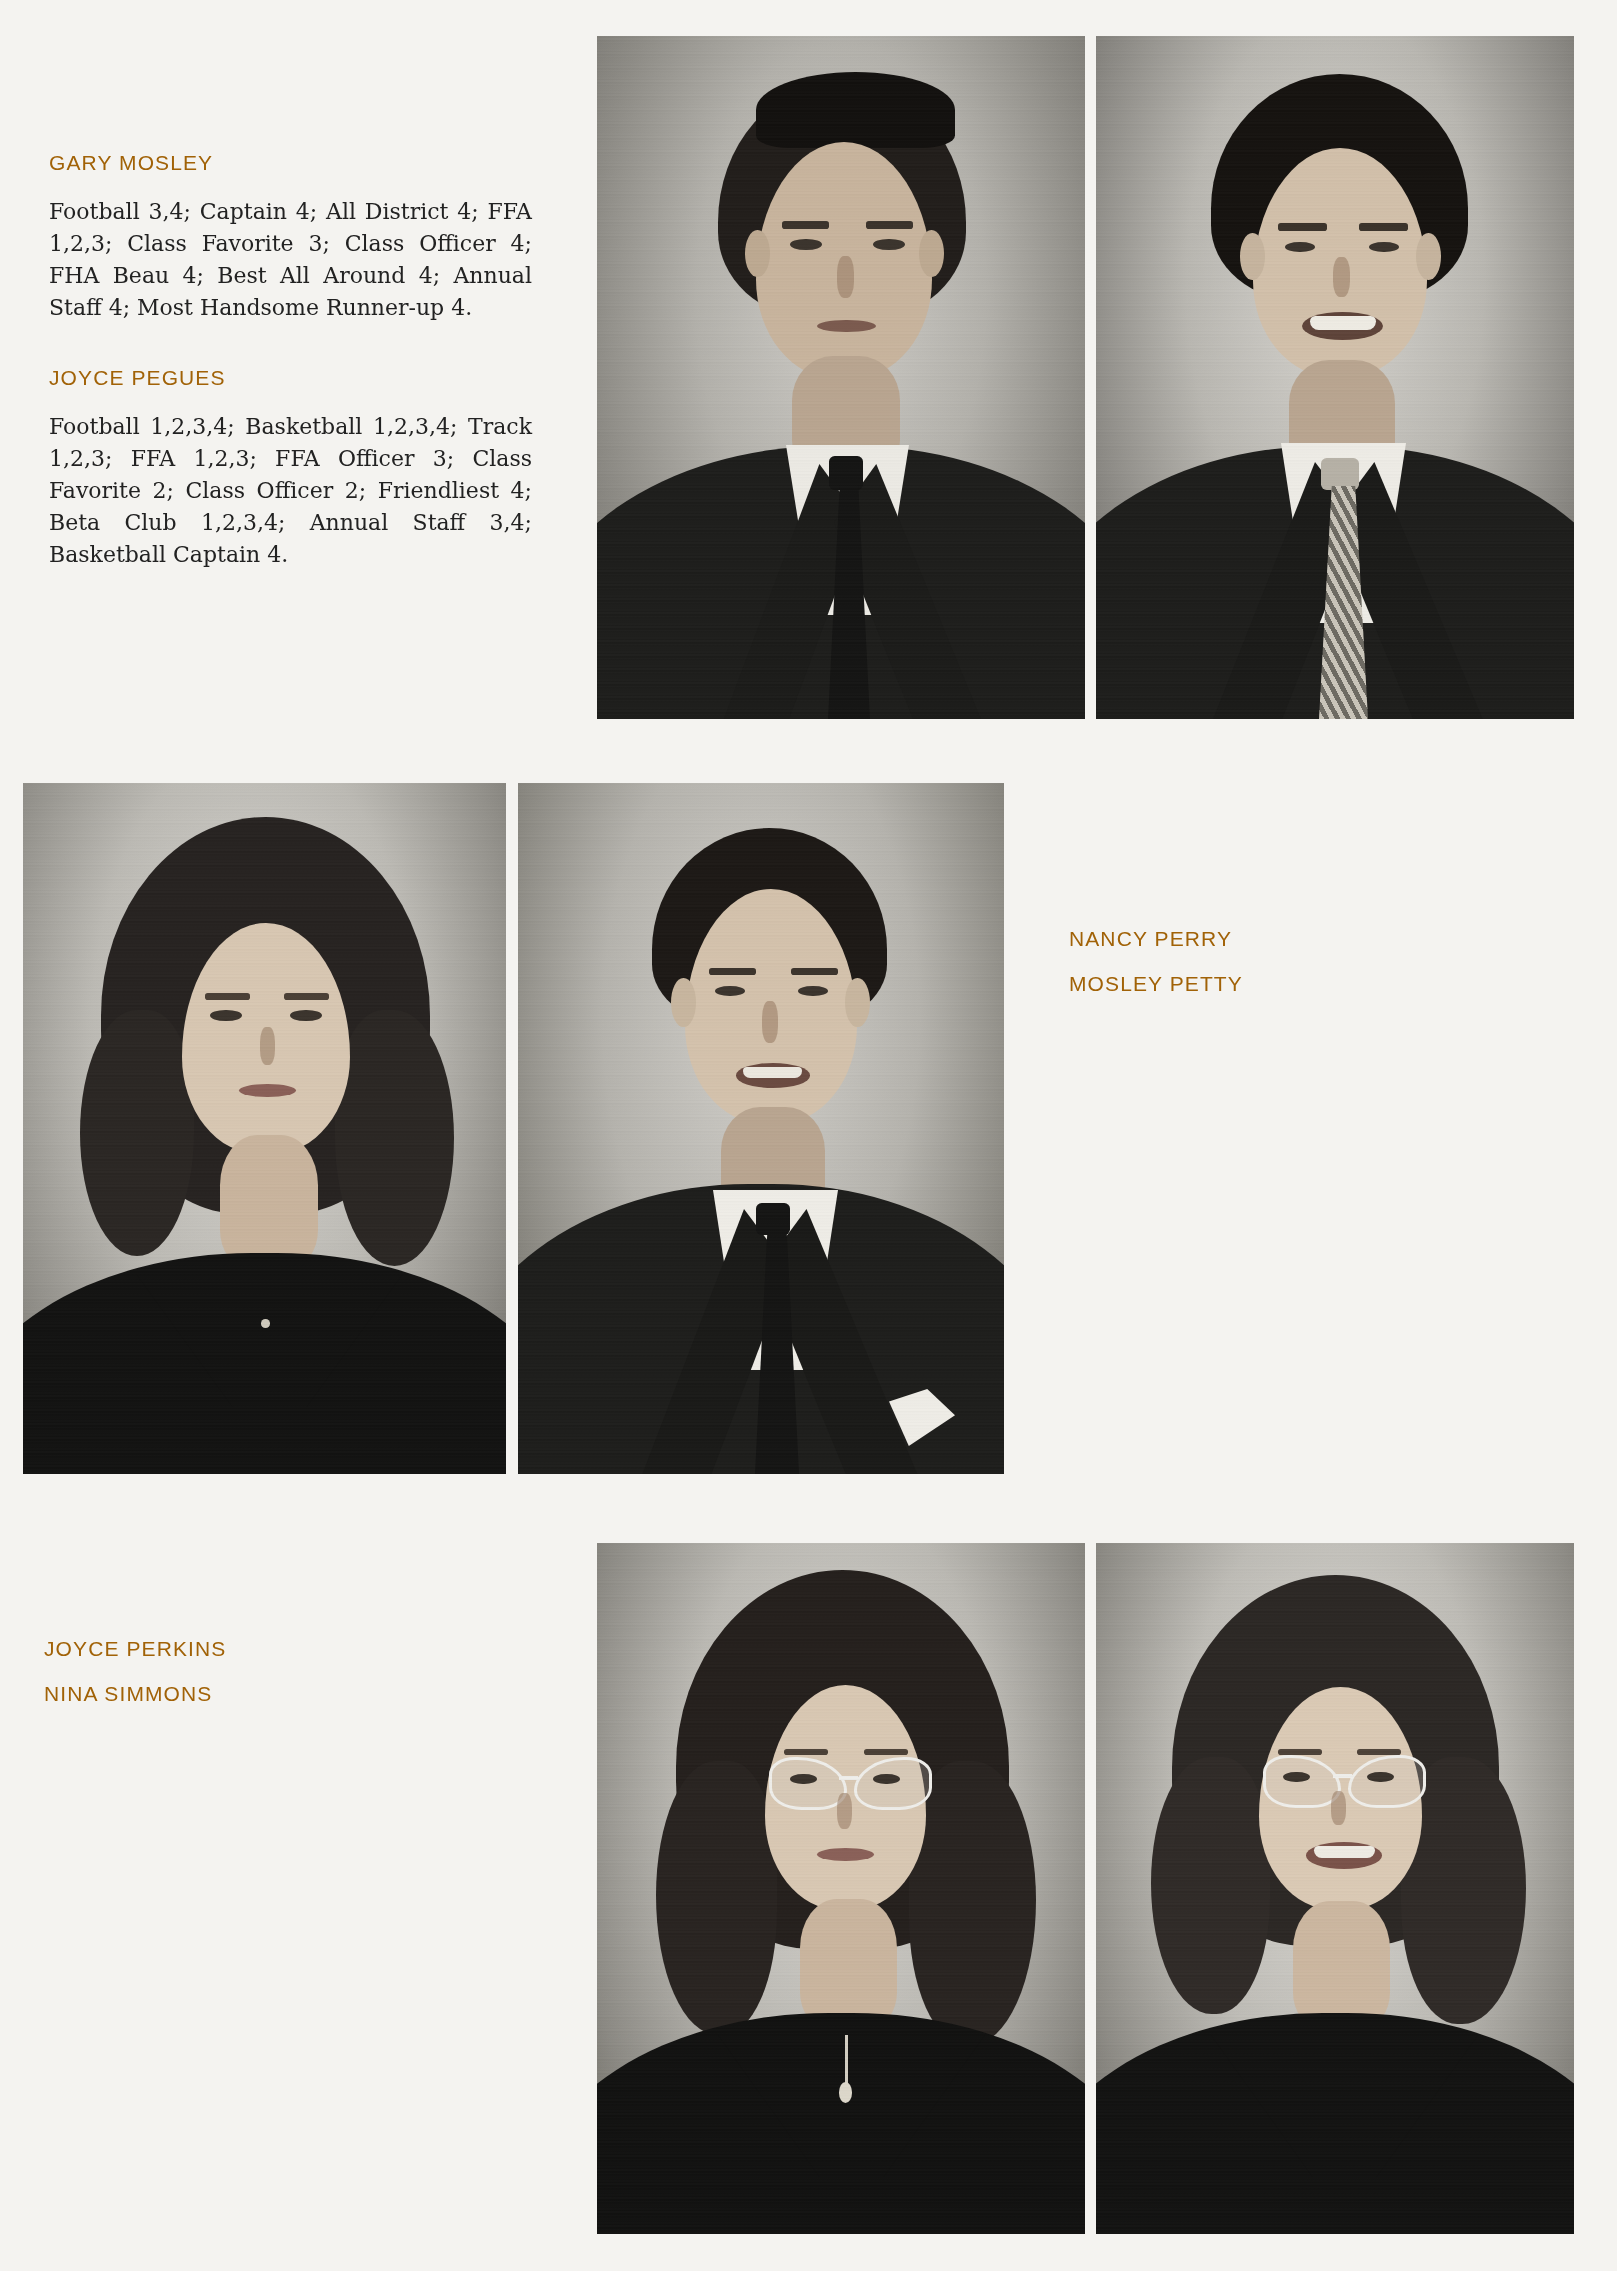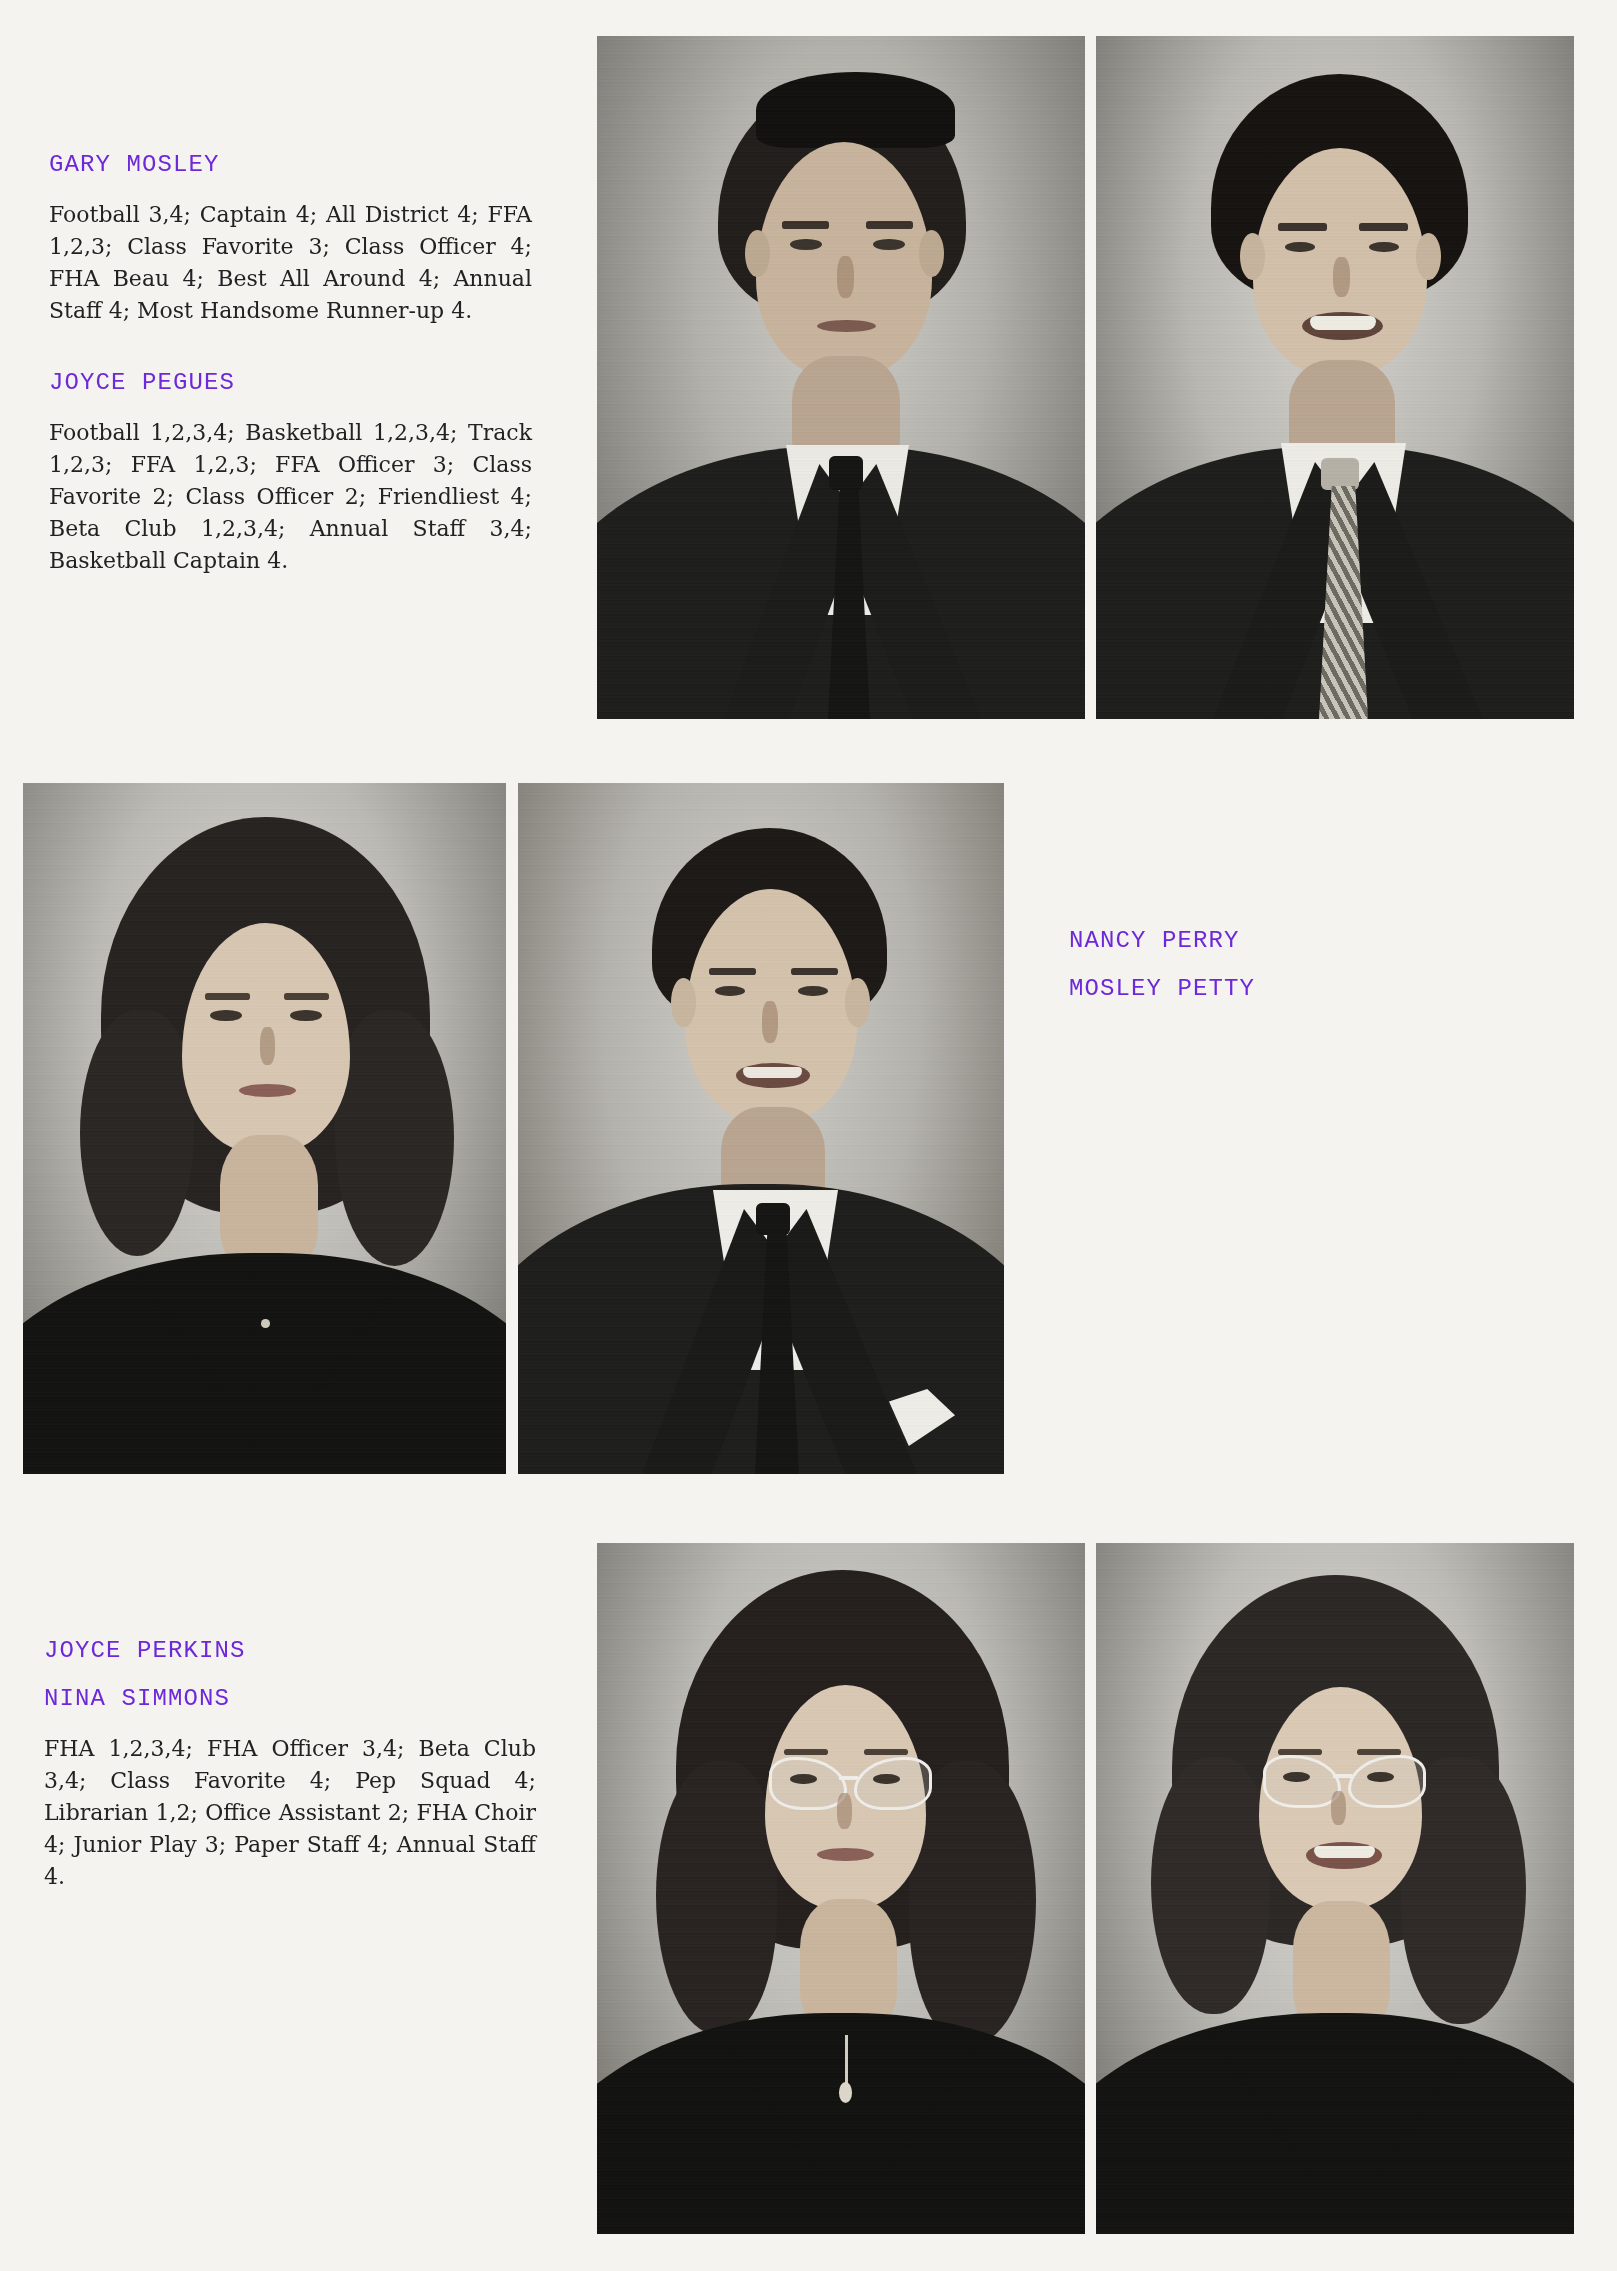--- a/index.html
+++ b/index.html
@@ -18,25 +18,25 @@
   .page {
     position: absolute;
     left: 0; top: 0;
     width: 1617px;
     height: 2271px;
     background: #f4f3f0;
   }
 
   
   .entry-name {
-    font-size: 24px;
+    font-size: 21px;
     letter-spacing: 1.1px;
-    color: #6d28d9;
+    color: #a16207;
     margin: 0 0 21px 0;
-    font-family: Liberation Mono, monospace;
+    font-family: Liberation Sans, sans-serif;
   }
   .entry-body {
     font-size: 22px;
     line-height: 32px;
     color: #222222;
     margin: 0 0 42px 0;
     text-align: justify;
     font-family: "DejaVu Serif", serif;
   }
   .entry-body:last-child { margin-bottom: 0; }
@@ -148,21 +148,20 @@
   </div>
 
   <div class="col-text" id="block-right-mid">
     <p class="entry-name">NANCY PERRY</p>
     <p class="entry-name">MOSLEY PETTY</p>
   </div>
 
   <div class="col-text" id="block-left-bot">
     <p class="entry-name">JOYCE PERKINS</p>
     <p class="entry-name">NINA SIMMONS</p>
-    <p class="entry-body">FHA 1,2,3,4; FHA Officer 3,4; Beta Club 3,4; Class Favorite 4; Pep Squad 4; Librarian 1,2; Office Assistant 2; FHA Choir 4; Junior Play 3; Paper Staff 4; Annual Staff 4.</p>
   </div>
 
   <div class="photo" style="left:597px; top:36px; width:488px; height:683px;">
     <div class="inner">
       <div class="bg-studio"></div>
 
       <div class="hair" style="left:121px; top:45px; width:248px; height:237px; border-radius:52% 52% 40% 40% / 62% 62% 38% 38%; background:#211d1a;"></div>
       <div class="hair" style="left:159px; top:36px; width:199px; height:76px; border-radius:60% 60% 20% 20%; background:#12100e;"></div>
 
       <div class="face" style="left:159px; top:106px; width:176px; height:237px; background:#c8b49d;"></div>

